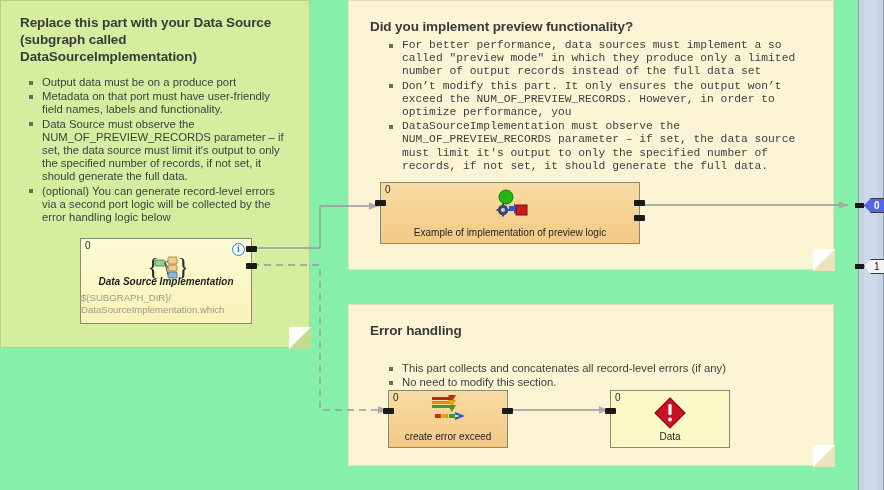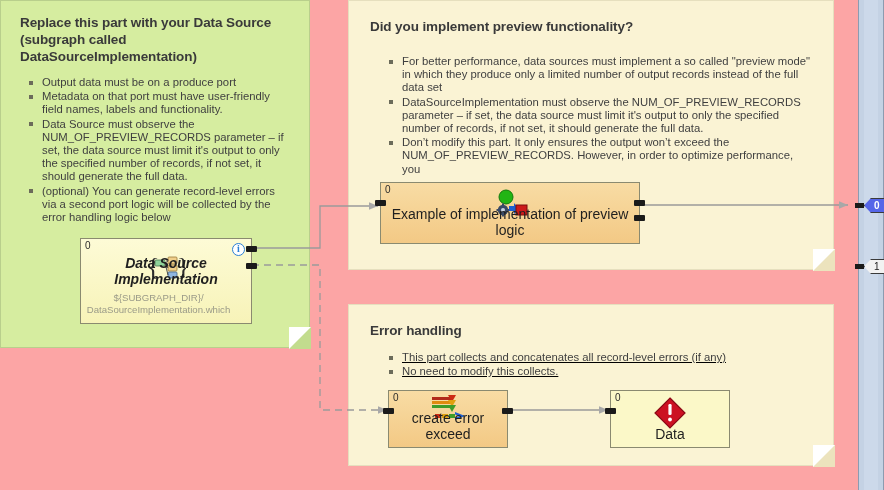--- a/index.html
+++ b/index.html
@@ -2,21 +2,21 @@
 <html><head>
 <meta charset="utf-8">
 <style>
   * { box-sizing: border-box; margin: 0; padding: 0; }
   html, body {
     width: 884px; height: 490px;
     background: #ffffff;
     font-family: "Liberation Sans", sans-serif;
     overflow: hidden;
   }
-  #canvas { position: relative; width: 884px; height: 490px; background: #fca5a5; }
+  #canvas { position: relative; width: 884px; height: 490px; background: #86efac; }
 
   
   .panel { position: absolute; }
   .panel .body {
     position: absolute; inset: 0;
     border: 1px solid #c9c9b4;
   }
   .panel.green .body { background: #d6eda0; border-color: #b9cf8c; }
   .panel.cream .body { background: #faf3d4; border-color: #e6dfbe; }
 
@@ -56,25 +56,25 @@
   }
 
   
   .node { position: absolute; border: 1px solid #8a8a70; }
   .node .idx {
     position: absolute; left: 4px; top: 1px;
     font-size: 10px; color: #2b2b2b;
   }
   .node .nlabel {
     position: absolute; left: 0; right: 0; bottom: 5px;
-    text-align: center; font-size: 14px; color: #1f1f1f;
+    text-align: center; font-size: 10px; color: #1f1f1f;
   }
   .node .npath {
     position: absolute; left: 0; right: 15px;
-    text-align: center; font-size: 9.6px; color: #9a9a88; line-height: 11px;
+    text-align: left; font-size: 9.6px; color: #9a9a88; line-height: 11px;
   }
   .node .nicon { position: absolute; left: 50%; transform: translateX(-50%); }
 
   .node.yellow { background: linear-gradient(#fdfbd6, #f7f3b8); }
   .node.orange { background: linear-gradient(#f8dca4, #f3c985); }
   .node.plain  { background: #fbf8c8; }
 
   
   .port {
     position: absolute; width: 11px; height: 6px;
@@ -140,39 +140,39 @@
   </div>
 
   <div class="panel cream" style="left:348px; top:0px; width:486px; height:270px;">
     <div class="body"></div>
     <div class="fold">
       <div class="outer"></div>
         <div class="inner"></div>
     </div>
     <div class="content" style="padding:18px 22px 8px 22px;">
       <div class="ptitle">Did you implement preview functionality?</div>
-      <ul class="plist" style="margin-left:18px; margin-top:20px;">
+      <ul class="plist" style="margin-left:18px; margin-top:4px;font-family:Liberation Mono, monospace;">
         <li>For better performance, data sources must implement a so called "preview mode" in which they produce only a limited number of output records instead of the full data set</li>
+        <li>Don’t modify this part. It only ensures the output won’t exceed the NUM_OF_PREVIEW_RECORDS. However, in order to optimize performance, you</li>
         <li>DataSourceImplementation must observe the NUM_OF_PREVIEW_RECORDS parameter – if set, the data source must limit it's output to only the specified number of records, if not set, it should generate the full data.</li>
-        <li>Don’t modify this part. It only ensures the output won’t exceed the NUM_OF_PREVIEW_RECORDS. However, in order to optimize performance, you</li>
       </ul>
     </div>
   </div>
 
   <div class="panel cream" style="left:348px; top:304px; width:486px; height:162px;">
     <div class="body"></div>
     <div class="fold">
       <div class="outer"></div>
         <div class="inner"></div>
     </div>
     <div class="content" style="padding:18px 22px 16px 22px;">
       <div class="ptitle">Error handling</div>
-      <ul class="plist" style="margin-left:18px; margin-top:12px;text-decoration:underline;">
+      <ul class="plist" style="margin-left:18px; margin-top:23px;">
         <li>This part collects and concatenates all record-level errors (if any)</li>
-        <li>No need to modify this collects.</li>
+        <li>No need to modify this section.</li>
       </ul>
     </div>
   </div>
 
   <svg id="edges" width="884" height="490">
     <defs>
       <marker id="arrow" markerWidth="8" markerHeight="8" refX="7" refY="3" orient="auto">
         <path d="M0,0 L7,3 L0,6 z" fill="#a8a8a8"></path>
       </marker>
     </defs>

